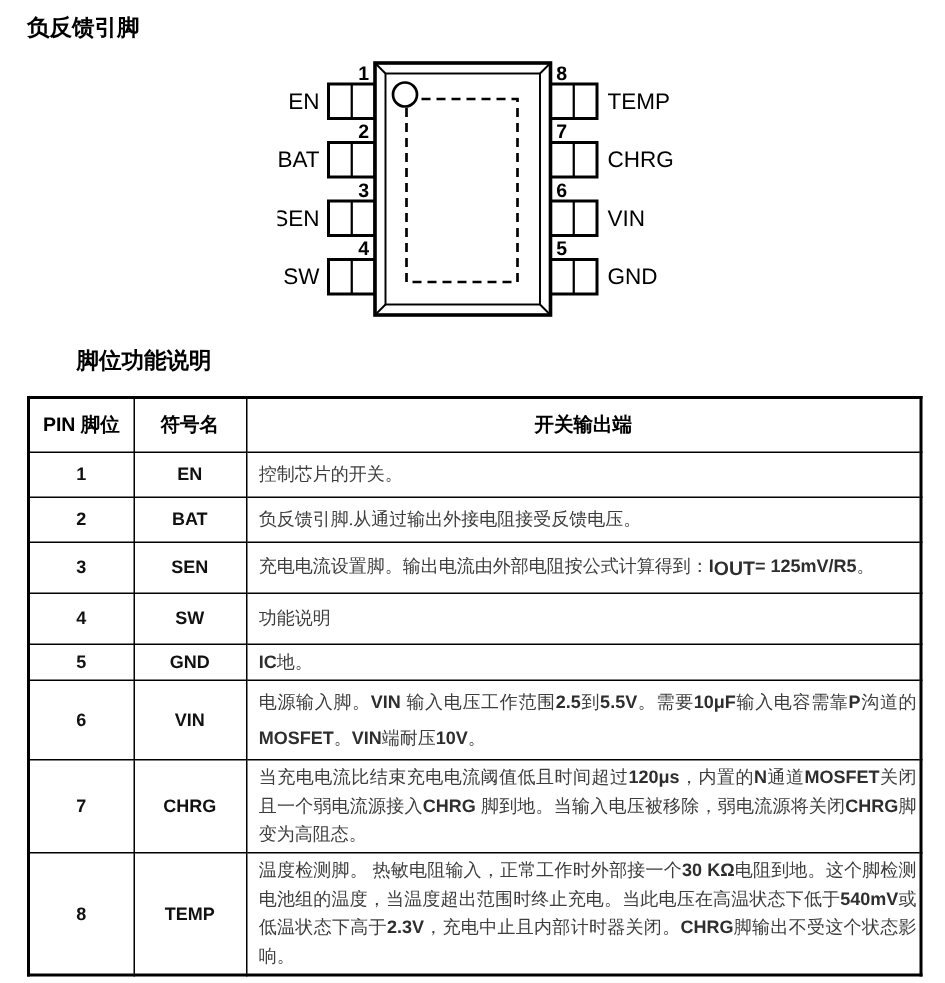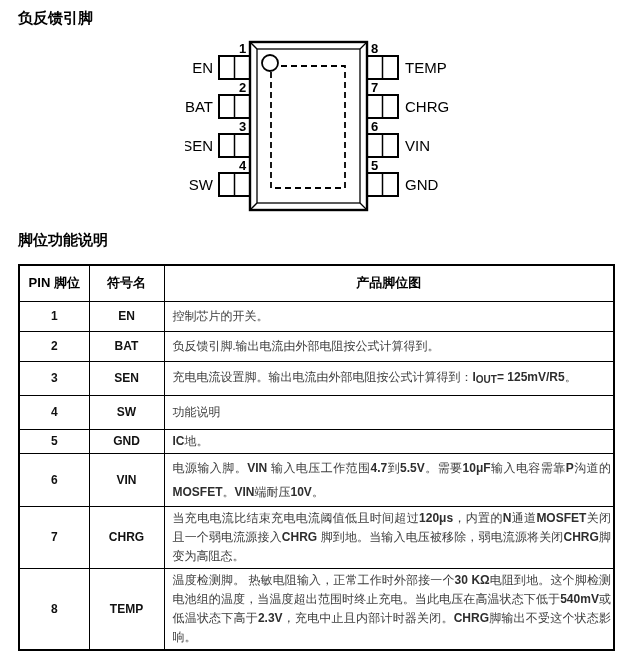--- a/index.html
+++ b/index.html
@@ -15,21 +15,21 @@
   }
   .h-title {
     position: absolute;
     left: 18px;
     font-size: 15px;
     font-weight: bold;
     color: #000;
     font-family: "Liberation Sans", sans-serif;
   }
   .h-pinout { top: 9px; }
-  .h-pinfunc { top: 231px; }
+  .h-pinfunc { top: 231px; margin-left: 33px; }
 
   .diagram-wrap { position: absolute; left: 185px; top: 34px; }
 
   svg text { font-family: "Liberation Sans", sans-serif; fill: #000; }
   .pin-label { font-size: 15px; font-weight: 400; }
   .pin-num   { font-size: 13px; font-weight: bold; }
 
   table.pin-table {
     position: absolute;
     left: 18px;
@@ -68,21 +68,21 @@
   }
   .c-desc.lh-wide { line-height: 24px; }
   .c-desc b {
     font-family: "Liberation Sans", sans-serif;
     font-weight: bold;
     color: #2e2e2e;
   }
   .subsc {
     font-family: "Liberation Sans", sans-serif;
     font-weight: bold;
-    font-size: 10px;
+    font-size: 13px;
     color: #2e2e2e;
     vertical-align: -2px;
   }
 </style>
 </head>
 <body>
 
 <div class="page">
 
   <div class="h-title h-pinout">负反馈引脚</div>
@@ -153,53 +153,53 @@
   <table class="pin-table">
     <colgroup>
         <col class="c1">
         <col class="c2">
         <col class="c3">
       </colgroup>
     <thead>
       <tr style="height:36px">
         <th>PIN 脚位</th>
         <th>符号名</th>
-        <th>产品脚位图</th>
+        <th>开关输出端</th>
       </tr>
     </thead>
     <tbody>
       <tr style="height:30px">
         <td class="c-pin">1</td>
         <td class="c-sym">EN</td>
         <td class="c-desc"><span class="rich">控制芯片的开关。</span></td>
       </tr>
       <tr style="height:30px">
         <td class="c-pin">2</td>
         <td class="c-sym">BAT</td>
-        <td class="c-desc"><span class="rich">负反馈引脚.输出电流由外部电阻按公式计算得到。</span></td>
+        <td class="c-desc"><span class="rich">负反馈引脚.从通过输出外接电阻接受反馈电压。</span></td>
       </tr>
       <tr style="height:34px">
         <td class="c-pin">3</td>
         <td class="c-sym">SEN</td>
         <td class="c-desc"><span class="rich">充电电流设置脚。输出电流由外部电阻按公式计算得到：<b>I</b></span><sub class="subsc">OUT</sub><span class="rich"><b>= 125mV/R5</b>。</span></td>
       </tr>
       <tr style="height:34px">
         <td class="c-pin">4</td>
         <td class="c-sym">SW</td>
         <td class="c-desc"><span class="rich">功能说明</span></td>
       </tr>
       <tr style="height:22px">
         <td class="c-pin">5</td>
         <td class="c-sym">GND</td>
         <td class="c-desc"><span class="rich"><b>IC</b>地。</span></td>
       </tr>
       <tr style="height:46px">
         <td class="c-pin">6</td>
         <td class="c-sym">VIN</td>
-        <td class="c-desc lh-wide"><span class="rich">电源输入脚。<b>VIN </b>输入电压工作范围<b>4.7</b>到<b>5.5V</b>。需要<b>10μF</b>输入电容需靠<b>P</b>沟道的<b>MOSFET</b>。<b>VIN</b>端耐压<b>10V</b>。</span></td>
+        <td class="c-desc lh-wide"><span class="rich">电源输入脚。<b>VIN </b>输入电压工作范围<b>2.5</b>到<b>5.5V</b>。需要<b>10μF</b>输入电容需靠<b>P</b>沟道的<b>MOSFET</b>。<b>VIN</b>端耐压<b>10V</b>。</span></td>
       </tr>
       <tr style="height:44px">
         <td class="c-pin">7</td>
         <td class="c-sym">CHRG</td>
         <td class="c-desc"><span class="rich">当充电电流比结束充电电流阈值低且时间超过<b>120μs</b>，内置的<b>N</b>通道<b>MOSFET</b>关闭且一个弱电流源接入<b>CHRG </b>脚到地。当输入电压被移除，弱电流源将关闭<b>CHRG</b>脚变为高阻态。</span></td>
       </tr>
       <tr style="height:60px">
         <td class="c-pin">8</td>
         <td class="c-sym">TEMP</td>
         <td class="c-desc"><span class="rich">温度检测脚。 热敏电阻输入，正常工作时外部接一个<b>30 KΩ</b>电阻到地。这个脚检测电池组的温度，当温度超出范围时终止充电。当此电压在高温状态下低于<b>540mV</b>或低温状态下高于<b>2.3V</b>，充电中止且内部计时器关闭。<b>CHRG</b>脚输出不受这个状态影响。</span></td>

